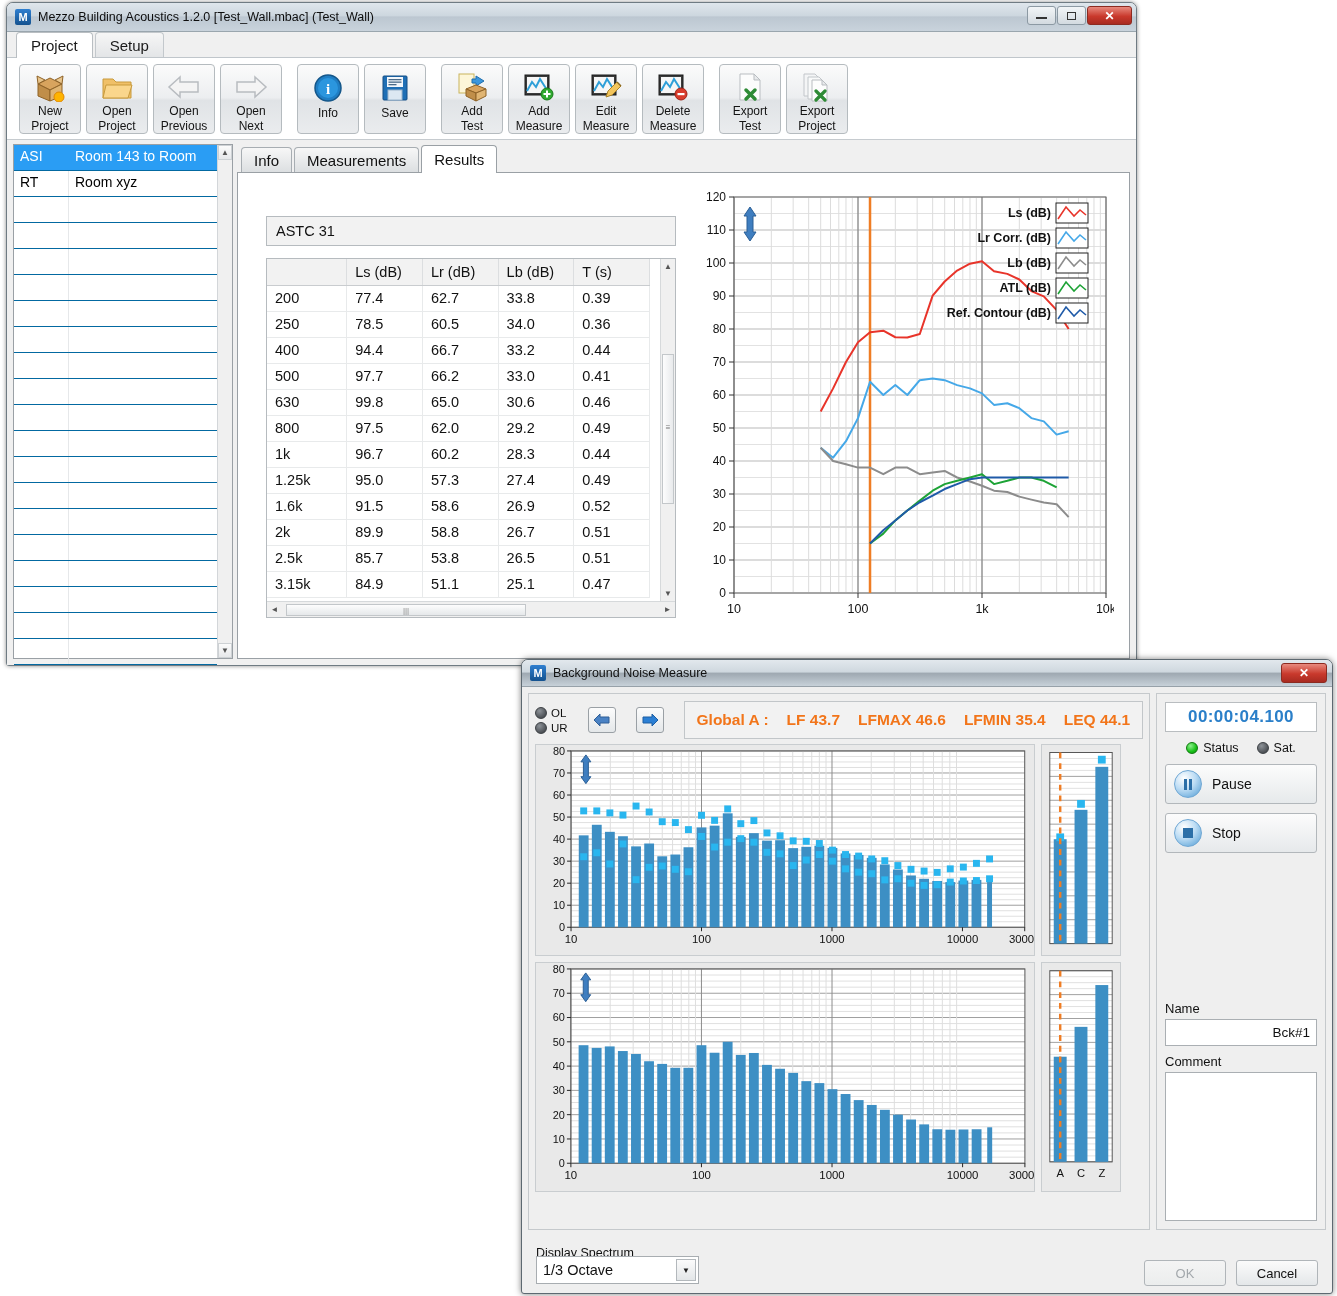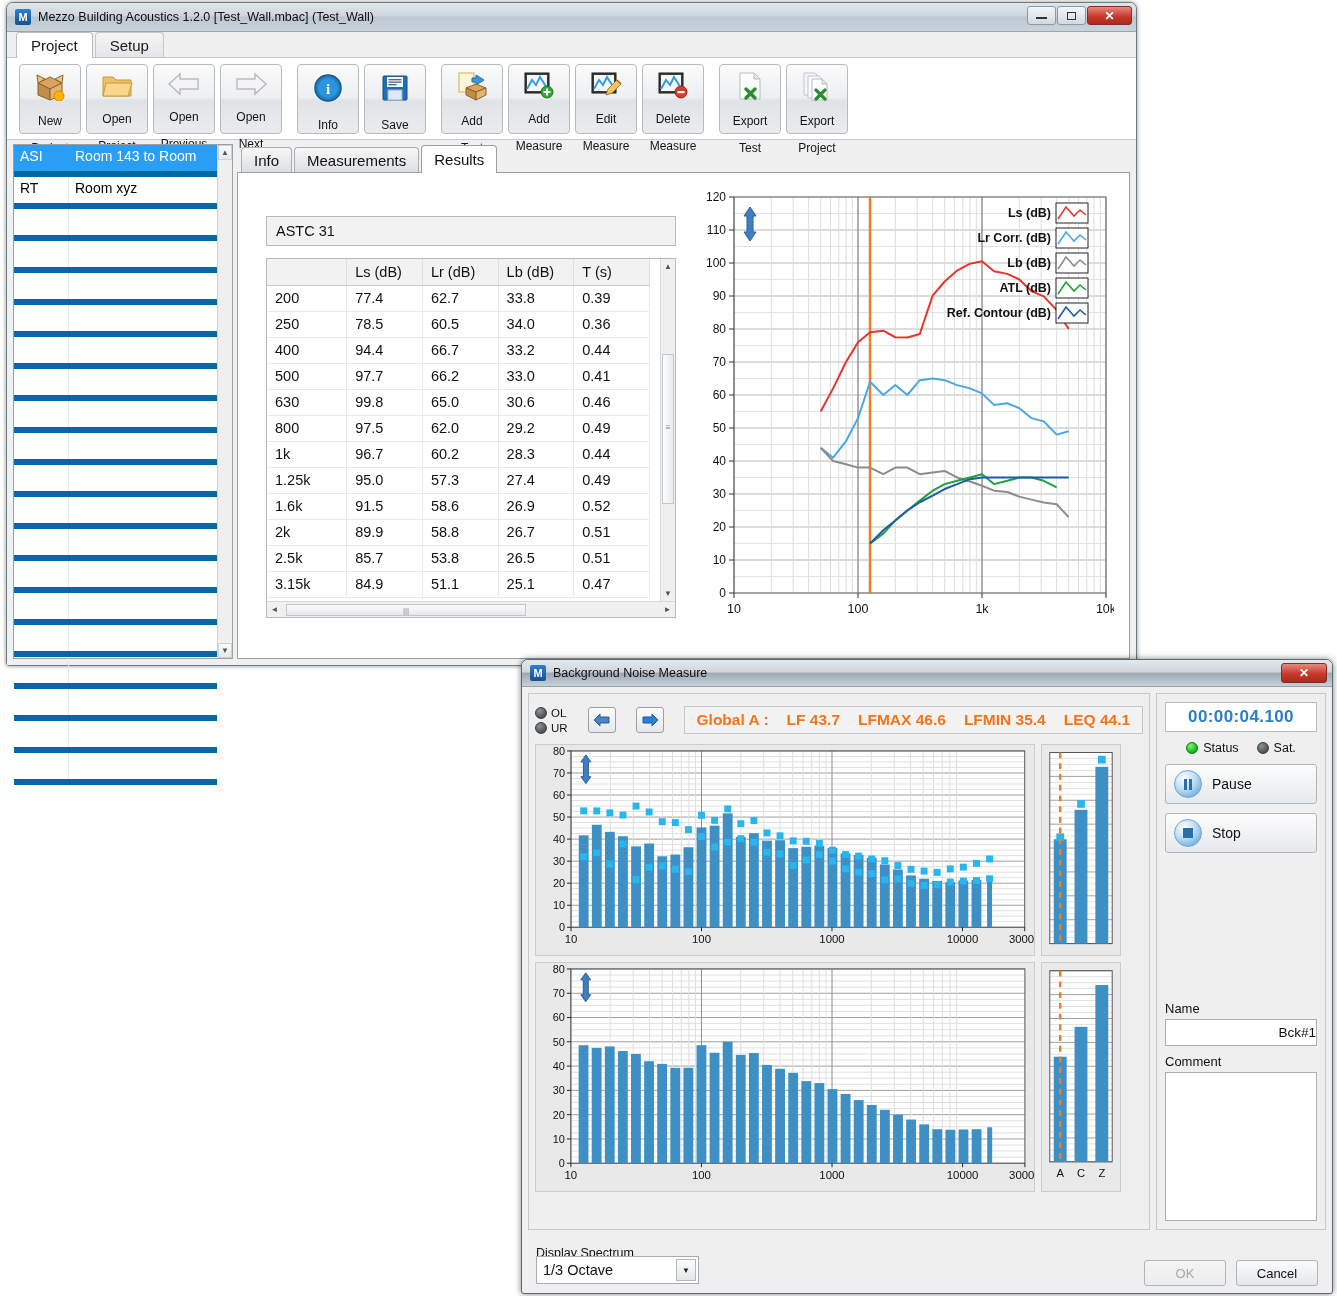--- a/index.html
+++ b/index.html
@@ -85,33 +85,33 @@
   }
   .tbtn {
     width: 62px; height: 70px;
     border: 1px solid #b5bbbf; border-radius: 4px;
     background: linear-gradient(to bottom,#fbfbfb 0%,#eceef0 48%,#e0e3e6 52%,#eaecee 100%);
     display: flex; flex-direction: column; align-items: center;
     justify-content: flex-start; padding-top: 6px;
     font-size: 12px; color: #141414; line-height: 13px; text-align: center;
   }
   .tbtn .ic { height: 34px; display: flex; align-items: center; justify-content: center; }
-  .tbtn .lbl { margin-top: 14px; }
+  .tbtn .lbl { margin-top: 2px; }
   .tbtn.sep { margin-left: 10px; }
 
   
   .main-body { display: flex; height: 525px; background: #f0f0f0; }
   .sidebar {
     width: 220px; margin: 4px 0 6px 6px;
     background: #ffffff;
     border: 1px solid #9aa0a5;
     display: flex; position: relative;
   }
   .sb-list { flex: 1; }
-  .sb-row { height: 32px; display: flex; border-bottom: 6px solid #0369a1; font-size: 14px; }
+  .sb-row { height: 26px; display: flex; border-bottom: 1px solid #0369a1; font-size: 14px; }
   .sb-row .c1 { width: 55px; padding: 3px 0 0 6px; border-right: 1px solid #e6e8ea; }
   .sb-row .c2 { flex: 1; padding: 3px 0 0 6px; overflow: hidden; white-space: nowrap; }
   .sb-row.sel { background: #2a9df4; color: #ffffff; }
   .sb-row.sel .c1, .sb-row.sel .c2 { border-right-color: #2a9df4; }
   .sb-scroll {
     width: 15px; background: #f0f0f0; border-left: 1px solid #d3d6d9;
     display: flex; flex-direction: column; justify-content: space-between;
   }
   .sb-arrow {
     height: 15px; background: linear-gradient(to bottom,#fbfbfb,#e6e8ea);
@@ -218,21 +218,21 @@
   .led { width: 12px; height: 12px; border-radius: 50%;
     background: radial-gradient(circle at 35% 30%, #8d9298, #4e5257 70%, #3a3d41);
     border: 1px solid #3c4044; }
   .led.green { background: radial-gradient(circle at 35% 30%, #8df08d, #18c018 60%, #0f8f0f); border-color:#0c7a0c; }
   .navbtn {
     width: 28px; height: 26px; border: 1px solid #9aa0a5; border-radius: 3px;
     background: linear-gradient(to bottom,#fcfcfc,#e4e7e9);
     display: flex; align-items: center; justify-content: center;
   }
   .globalbar {
-    flex: 1; height: 28px; border: 1px solid #c2c6c9; background: #f2f2f2;
+    flex: 1; height: 38px; border: 1px solid #c2c6c9; background: #f2f2f2;
     display: flex; align-items: center; justify-content: center; gap: 18px;
     color: #f2751a; font-weight: bold; font-size: 15.5px;
   }
   .charts-area { flex: 1; display: flex; flex-direction: column; gap: 6px; padding-top: 4px; }
   .chart-row { display: flex; gap: 6px; }
   .big-chart { background: #e9e9e9; border: 1px solid #c9cdd0; }
   .small-chart { background: #e9e9e9; border: 1px solid #c9cdd0; }
 
   .dlg-right {
     width: 170px; background: #efefef; border: 1px solid #c5c9cc;
@@ -257,21 +257,21 @@
     background: radial-gradient(circle at 35% 28%, #ffffff, #bcdcf4 45%, #7fb8e2 75%, #5d9cc9);
     border: 1px solid #6fa7d4; display: flex; align-items: center; justify-content: center;
   }
   .pause-glyph { display:flex; gap:2px; }
   .pause-glyph i { width: 3px; height: 11px; background: #2b6fa8; display:block; }
   .stop-glyph { width: 10px; height: 10px; background: #2b6fa8; }
   .field-label { font-size: 13px; color: #111; margin-bottom: 3px; }
   .name-input {
     height: 27px; background: #fff; border: 1px solid #aaafb3;
     display: flex; align-items: center; justify-content: flex-end;
-    font-size: 13.5px; color: #111;
+    padding-right: 6px; font-size: 13.5px; color: #111;
   }
   .comment-box { flex: 1; background: #fff; border: 1px solid #aaafb3; }
 
   .dlg-foot { height: 74px; padding: 0 10px; position: relative; }
   .spectrum-label { font-size: 12.5px; color: #111; position: absolute; left: 14px; top: 10px; }
   .combo {
     position: absolute; left: 14px; top: 20px;
     width: 163px; height: 28px; background: #fff; border: 1px solid #a8adb1;
     display: flex; align-items: center; padding-left: 6px; font-size: 14.5px; color: #111;
   }

